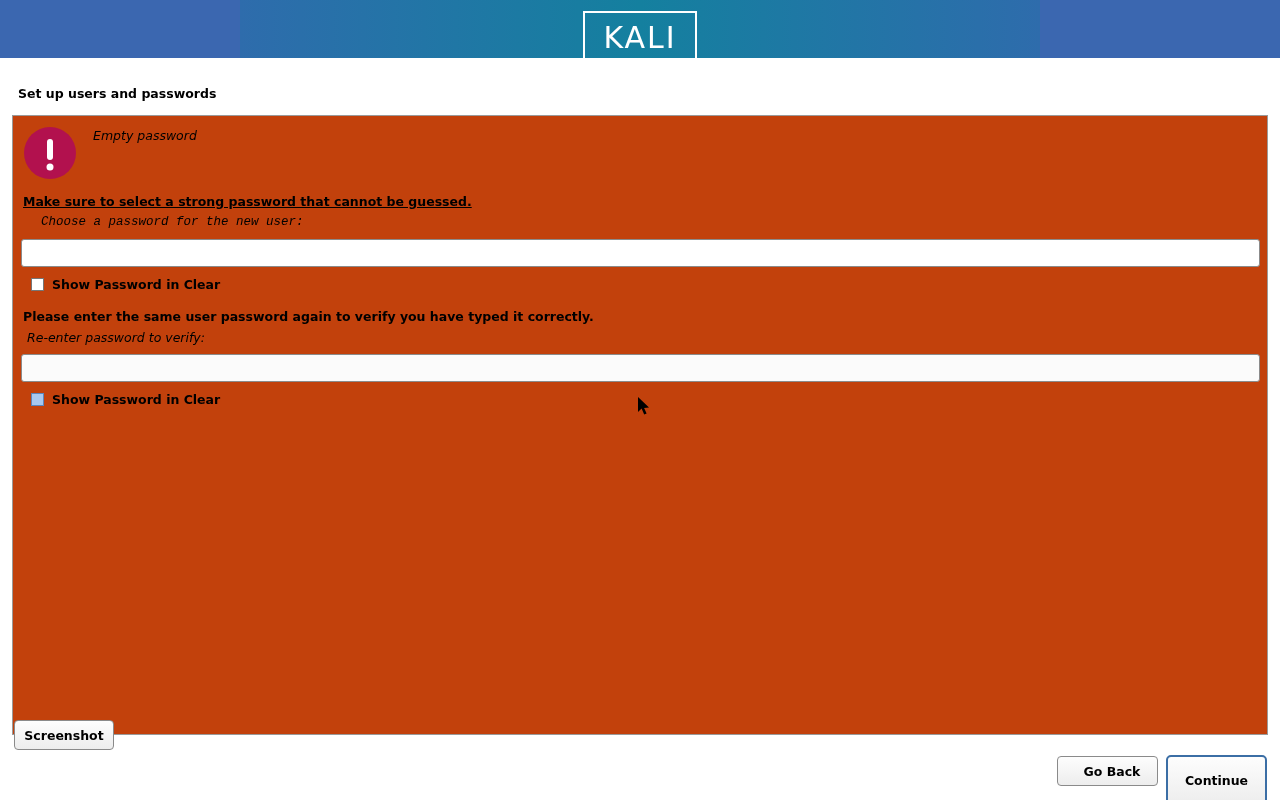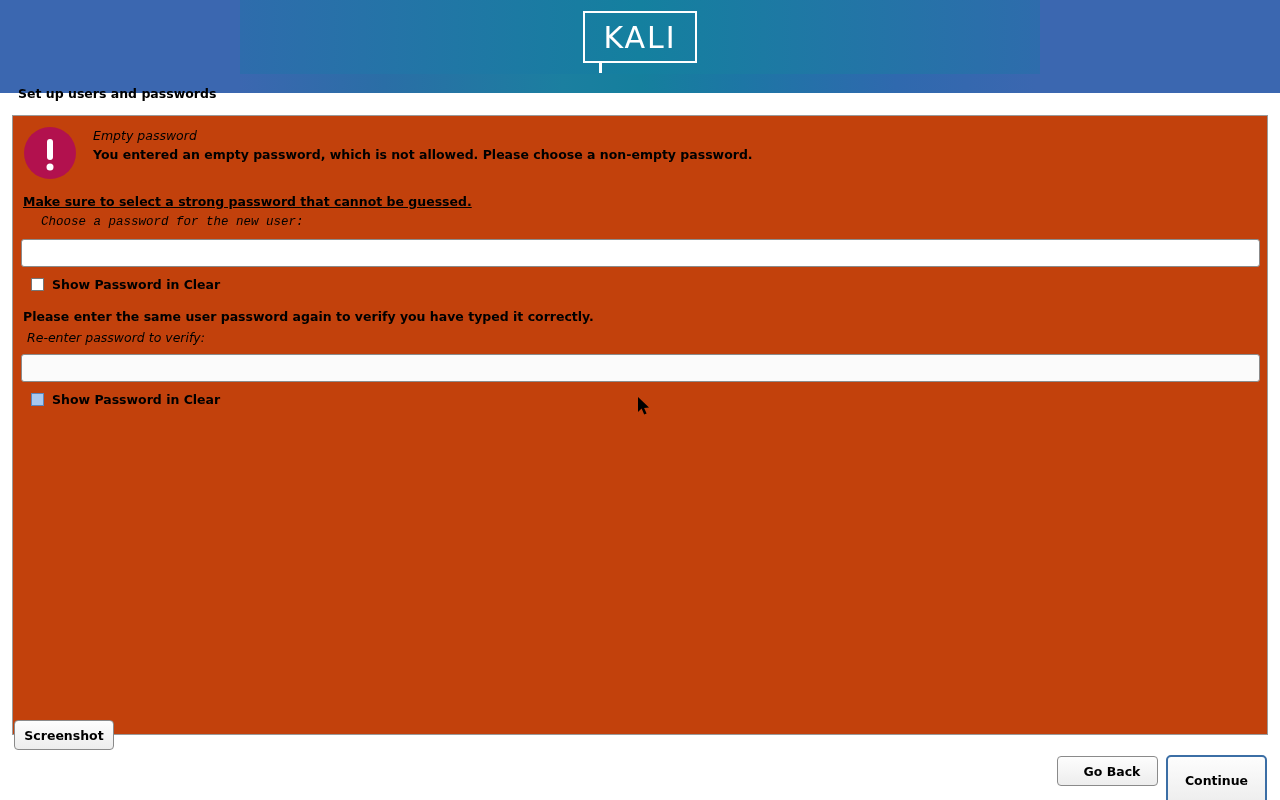--- a/index.html
+++ b/index.html
@@ -10,21 +10,21 @@
     font-family: "DejaVu Sans", "Liberation Sans", sans-serif;
     font-size: 12.5px;
     color: #000000;
     overflow: hidden;
   }
 
   
   .banner {
     position: relative;
     width: 1280px;
-    height: 93px;
+    height: 58px;
     background: linear-gradient(90deg, #3b67b0 0%, #3b67b0 18.7%, #2a6ea6 30%, #1b7fa0 44%, #157f9d 50%, #1d76a5 58%, #2f69ae 70%, #3b67b0 81%, #3b67b0 100%);
     overflow: hidden;
   }
   .banner-center-block {
     position: absolute;
     left: 240px; top: 0;
     width: 800px; height: 74px;
     background: linear-gradient(90deg, #2e6cac 0%, #14809f 50%, #2e6cac 100%);
   }
   .kali-logo {
@@ -202,21 +202,20 @@
 
 <div class="panel">
 
   <div class="error-icon">
     <svg width="52" height="52" viewBox="0 0 52 52" aria-hidden="true">
       <rect x="23" y="12" width="6" height="21" rx="3" fill="#ffffff"></rect>
       <circle cx="26" cy="40" r="3.5" fill="#ffffff"></circle>
     </svg>
   </div>
   <div class="error-title">Empty password</div>
-  <div class="error-text">You entered an empty password, which is not allowed. Please choose a non-empty password.</div>
 
   <div class="strong-note">Make sure to select a strong password that cannot be guessed.</div>
 
   <div class="field-label-1">Choose a password for the new user:</div>
   <input id="pw1" class="pw-input" type="text" placeholder="" style="">
 
   <div class="checkrow" id="checkrow1">
     <span class="cbox"></span>
     <label>Show Password in Clear</label>
   </div>

